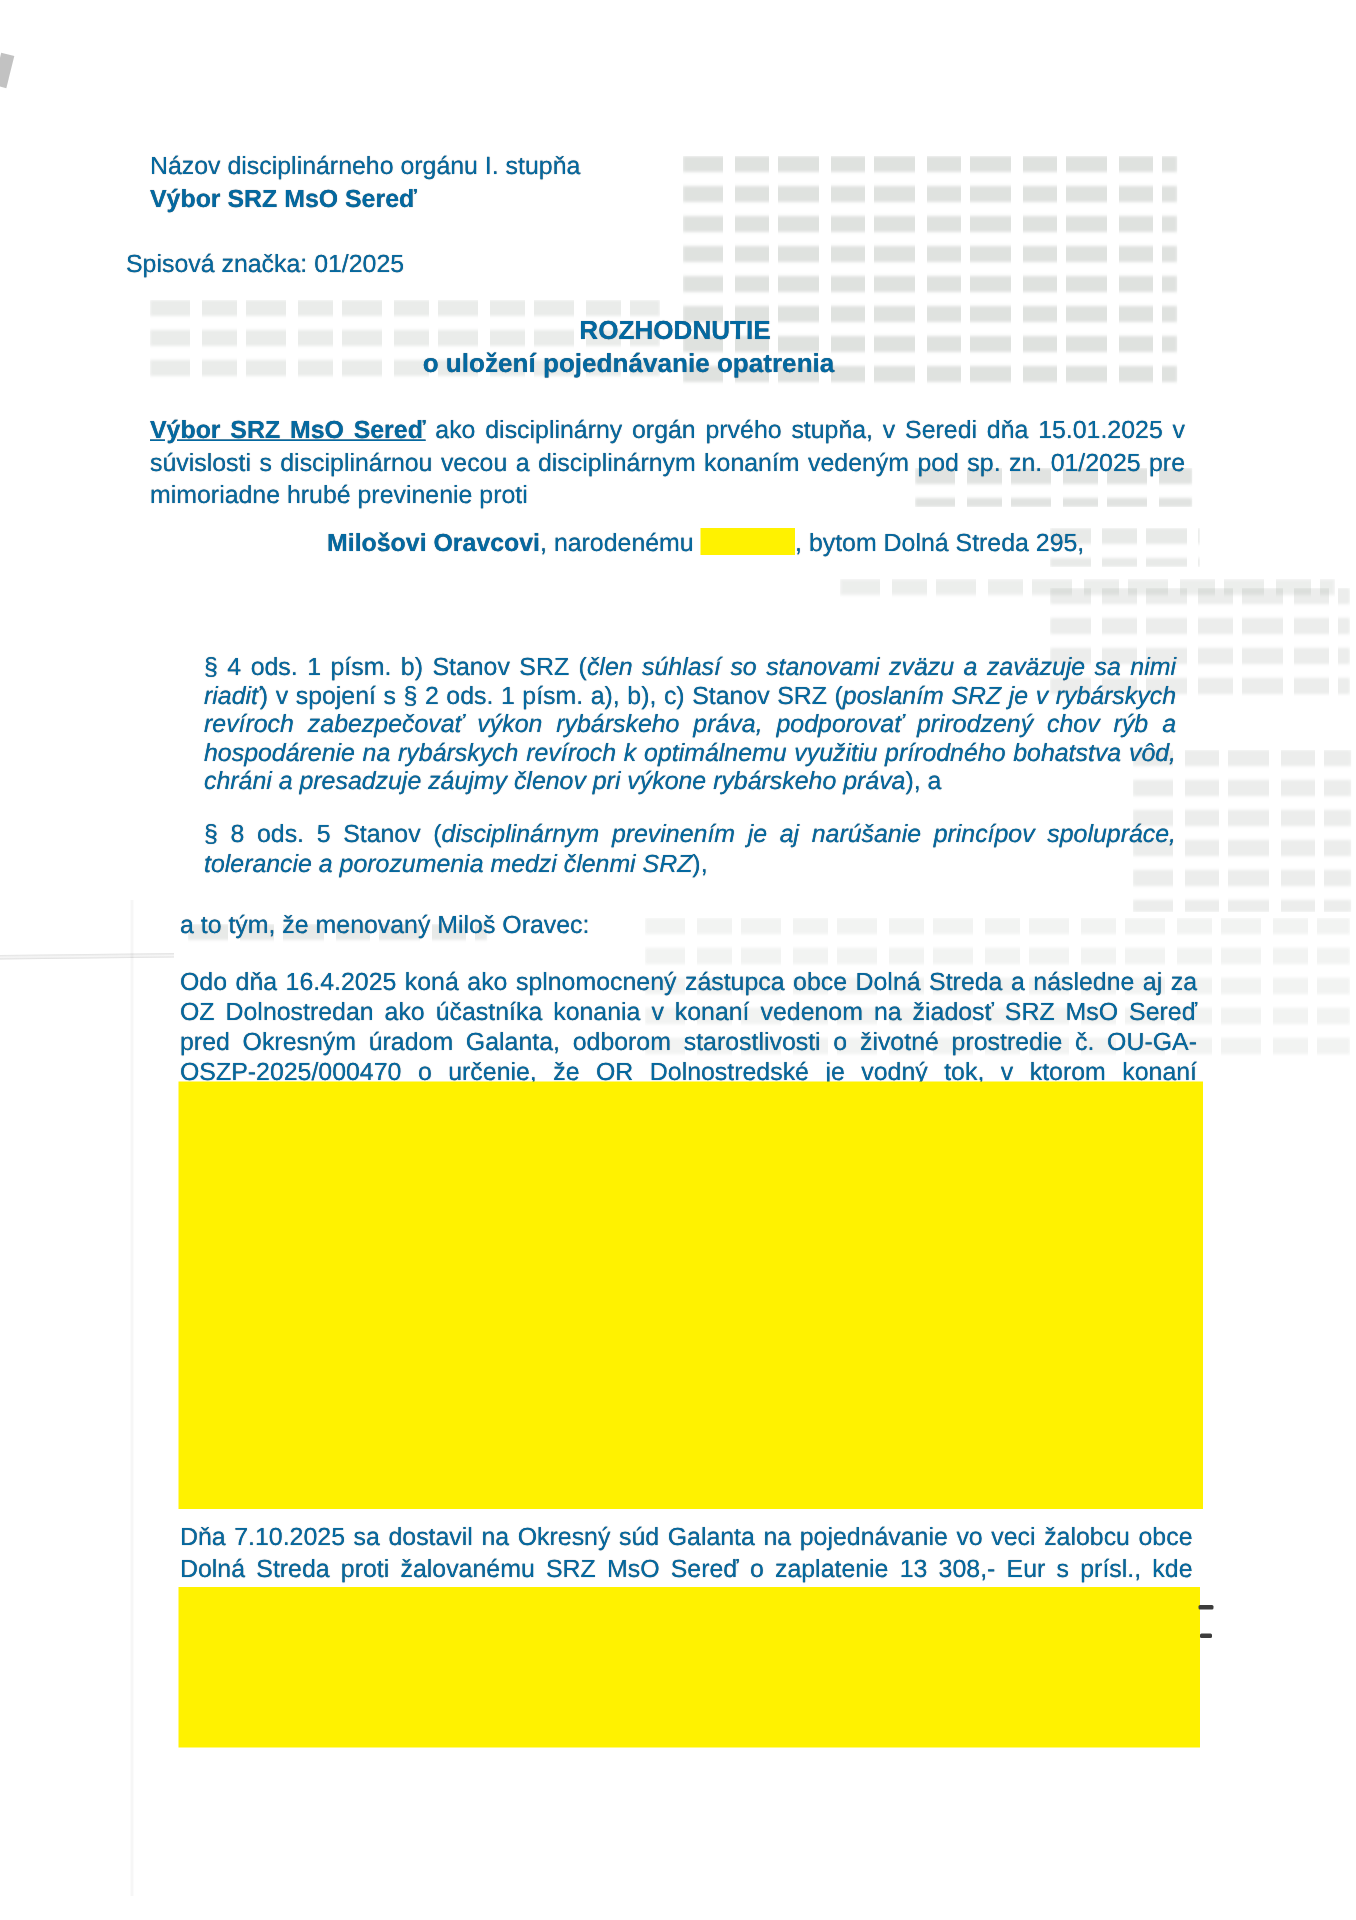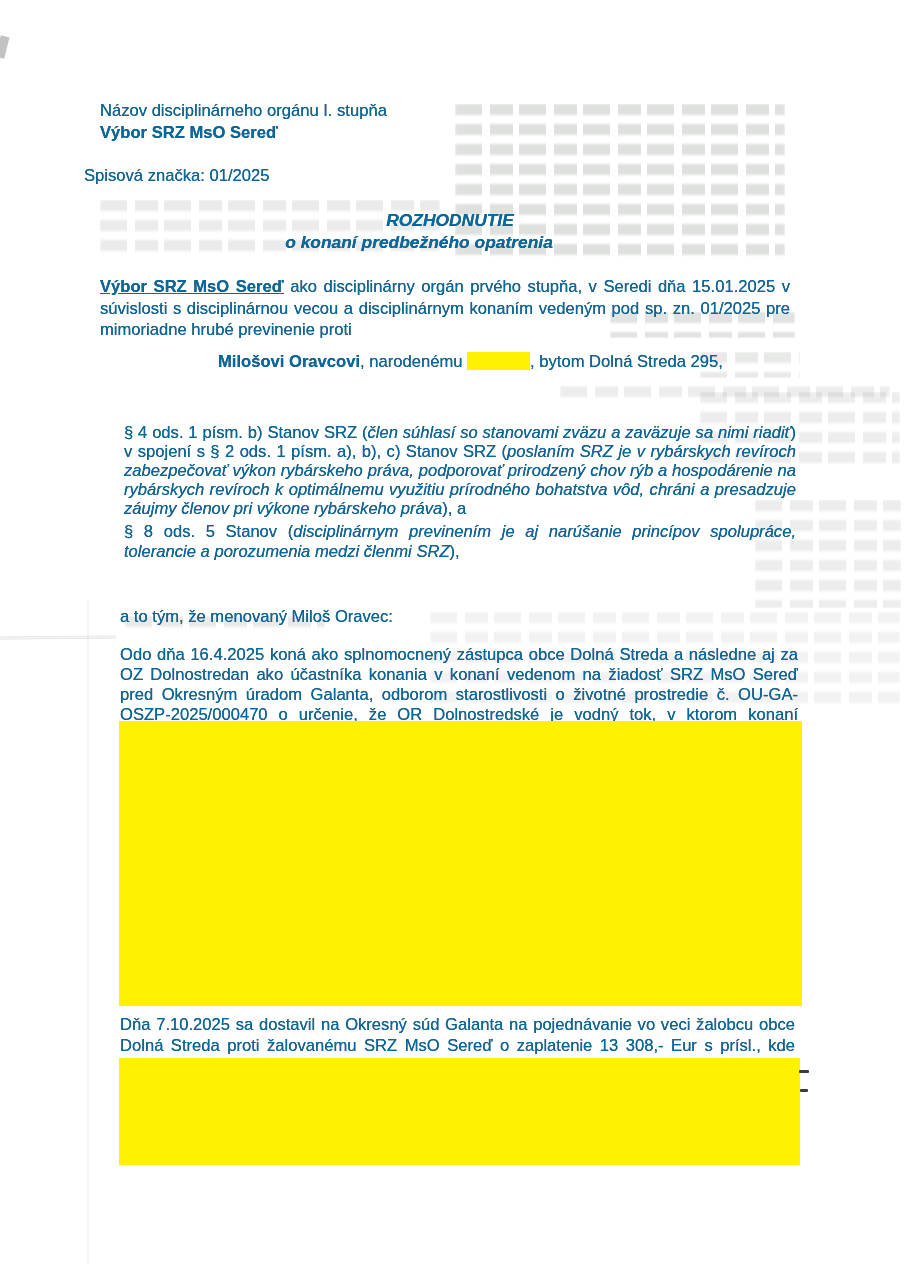--- a/index.html
+++ b/index.html
@@ -10,33 +10,33 @@
     text-shadow:0 0 .5px rgba(45,45,45,.85);
     font-size:16.6px;
     padding-left:40px;
   }
   .abs{position:absolute;}
   .just{text-align:justify;}
   .just-all{text-align:justify;text-align-last:justify;}
   .b{font-weight:bold;}
   .i{font-style:italic;}
   .u{text-decoration:underline;}
-  .center{text-align:center;font-style:italic;}
+  .center{text-align:center;}
 
   #header{left:100px;top:100px;line-height:21.5px;}
   #spisova{left:84px;top:166px;}
   #title{left:100px;top:209px;width:690px;line-height:22px;font-size:17.4px;}
   #title .t1{position:relative;left:5px;}
   #title .t2{position:relative;left:-26px;}
   #p-intro{left:100px;top:276px;width:690px;line-height:21.7px;}
   #p-person{left:218px;top:352px;}
   #redact-inline{display:inline-block;width:63px;height:18px;vertical-align:-3px;}
   #p-lead{left:97px;top:396px;}
   #violations{left:120px;top:419px;width:680px;line-height:19.1px;}
-  #violations p{margin:4px;}
+  #violations p{margin:16px;}
   #p-closing{left:120px;top:607px;}
   #p-find1{left:120px;top:645px;width:678px;line-height:20px;}
   #redact-block1{left:119px;top:721px;width:683px;height:285px;}
   #p-find2{left:120px;top:1014px;width:675px;line-height:21px;}
   #redact-block2{left:119px;top:1058px;width:681px;height:107px;}
   .remnant{position:absolute;height:3px;background:#3c3c3c;border-radius:1px;}
   #remnant1{left:799px;top:1070px;width:10px;}
   #remnant2{left:800px;top:1089px;width:8px;}
 
   
@@ -90,21 +90,21 @@
   <div id="corner-mark"></div>
 
   <div class="abs" id="header">
     <div>Názov disciplinárneho orgánu I. stupňa</div>
     <div class="b">Výbor SRZ MsO Sereď</div>
   </div>
   <div class="abs" id="spisova">Spisová značka: 01/2025</div>
 
   <div class="abs center" id="title">
     <div class="b t1">ROZHODNUTIE</div>
-    <div class="b t2">o konaní predbežného opatrenia</div>
+    <div class="b t2">o uložení pojednávanie opatrenia</div>
   </div>
 
   <div class="abs just" id="p-intro">
     <span class="b u">Výbor SRZ MsO Sereď</span><span> ako disciplinárny orgán prvého stupňa, v Seredi dňa 15.01.2025 v súvislosti s disciplinárnou vecou a disciplinárnym konaním vedeným pod sp. zn. 01/2025 pre mimoriadne hrubé previnenie proti</span>
   </div>
 
   <div class="abs" id="p-person">
     <span class="b">Milošovi Oravcovi</span><span>, narodenému </span><span id="redact-inline" style="background-color: rgb(255, 242, 0);"></span><span>, bytom Dolná Streda 295,</span>
   </div>
 

